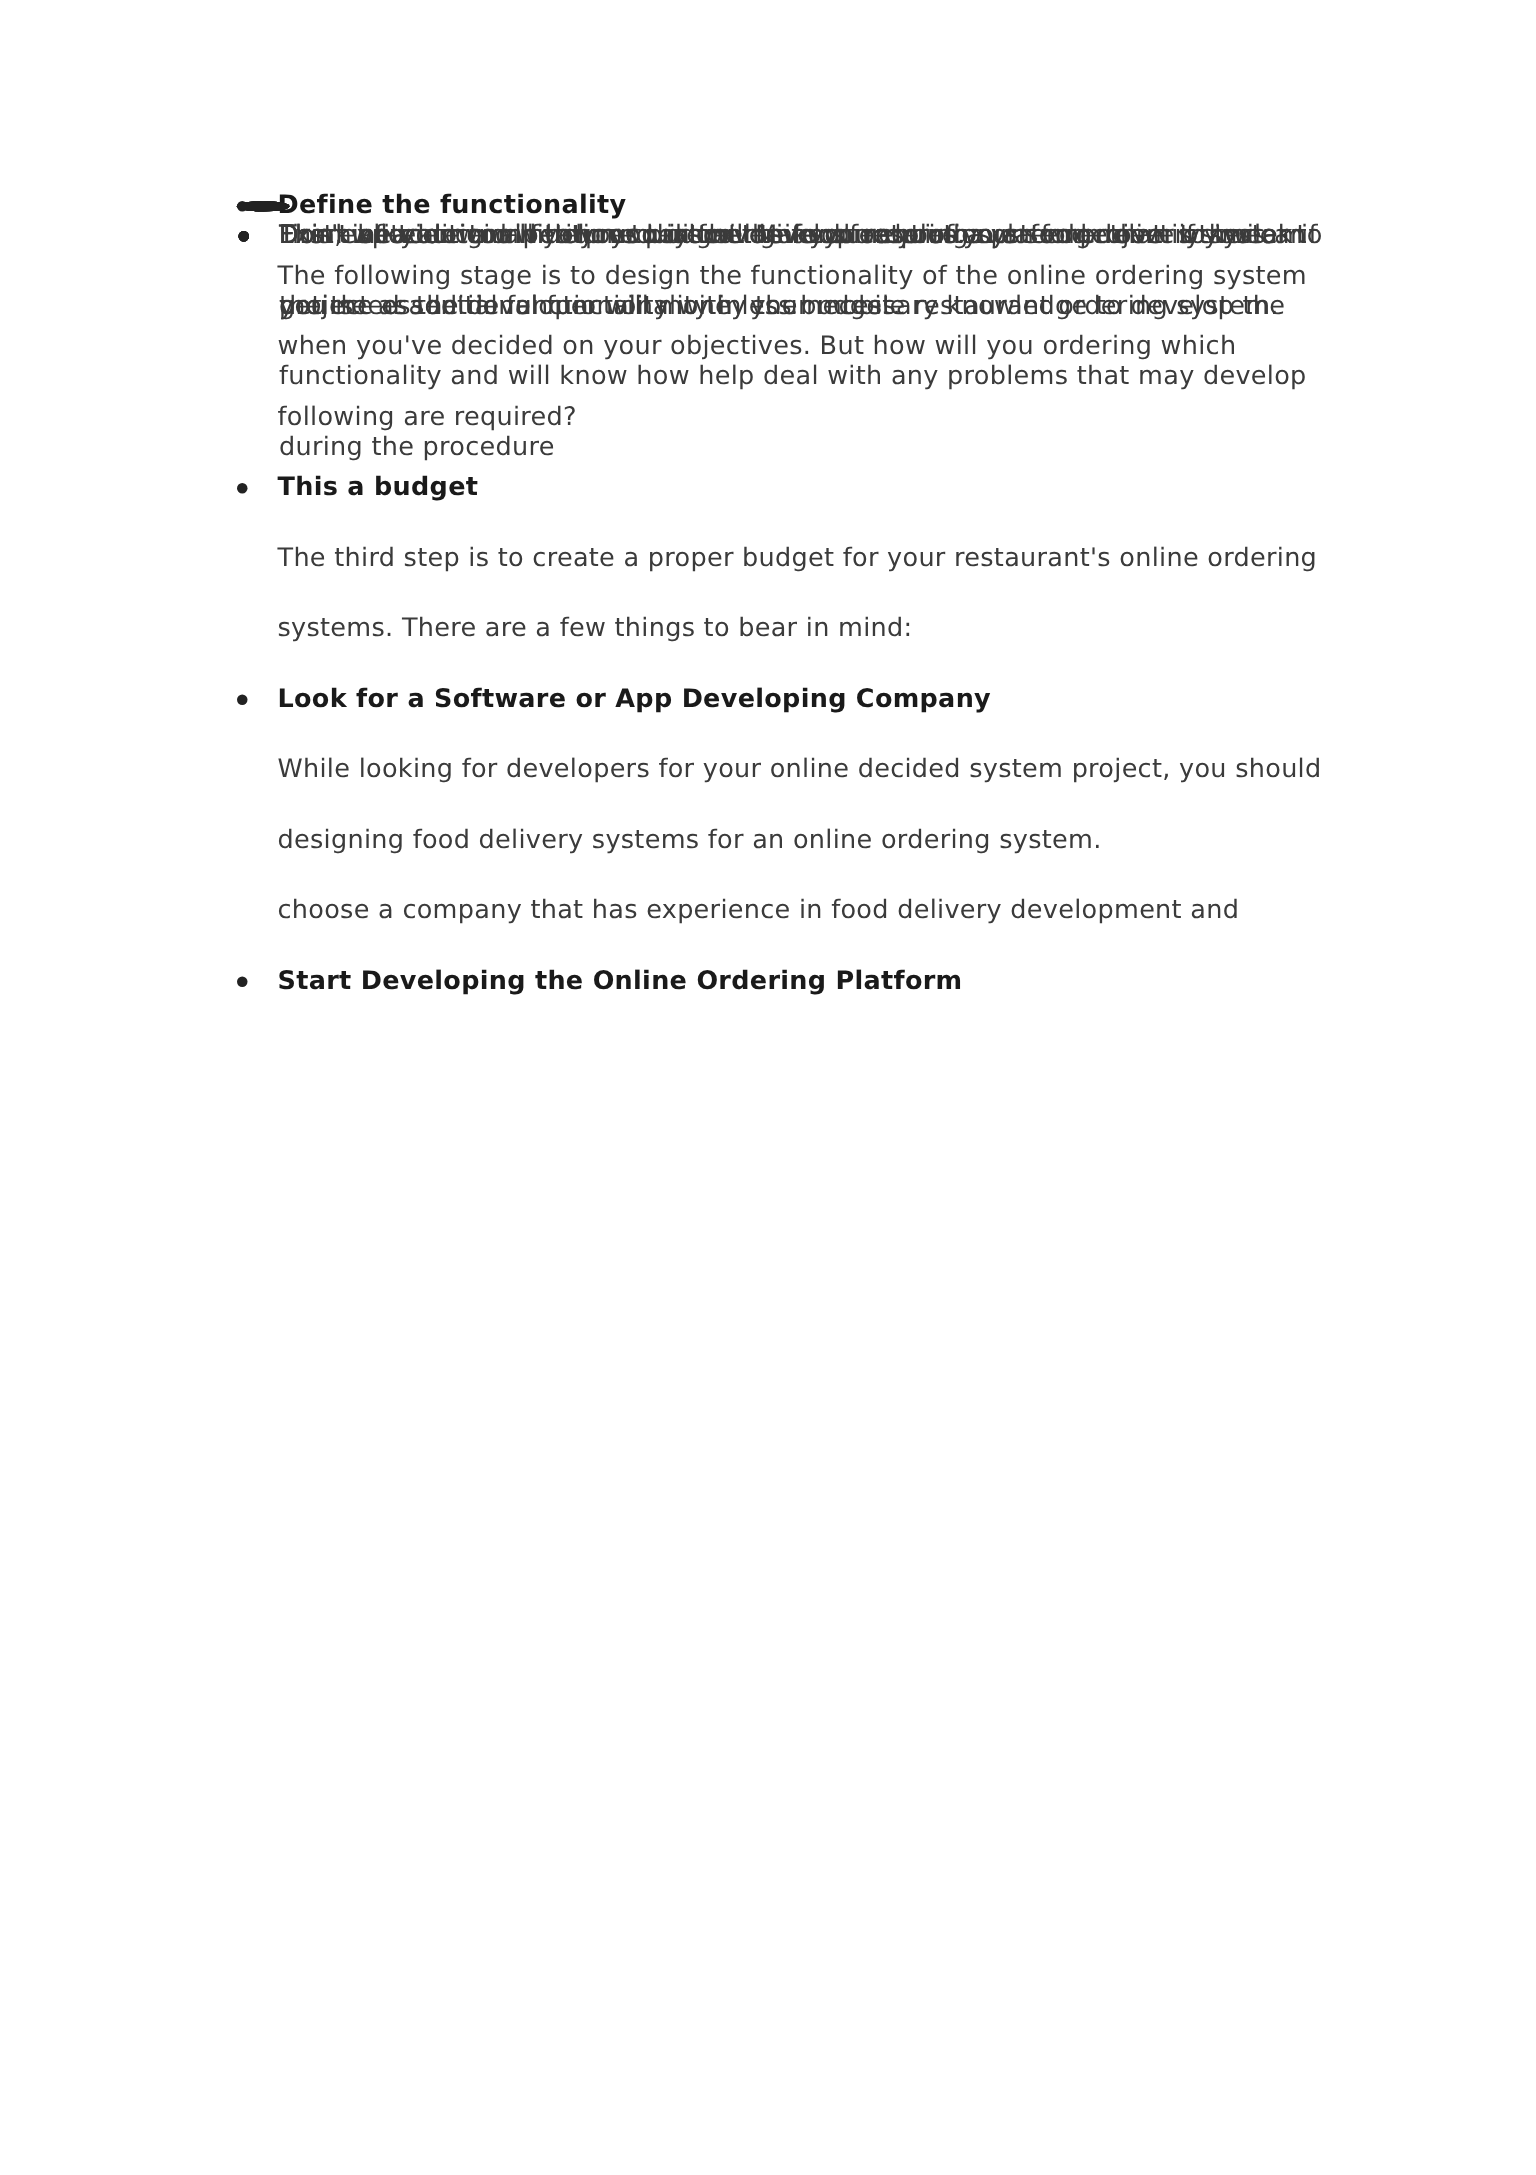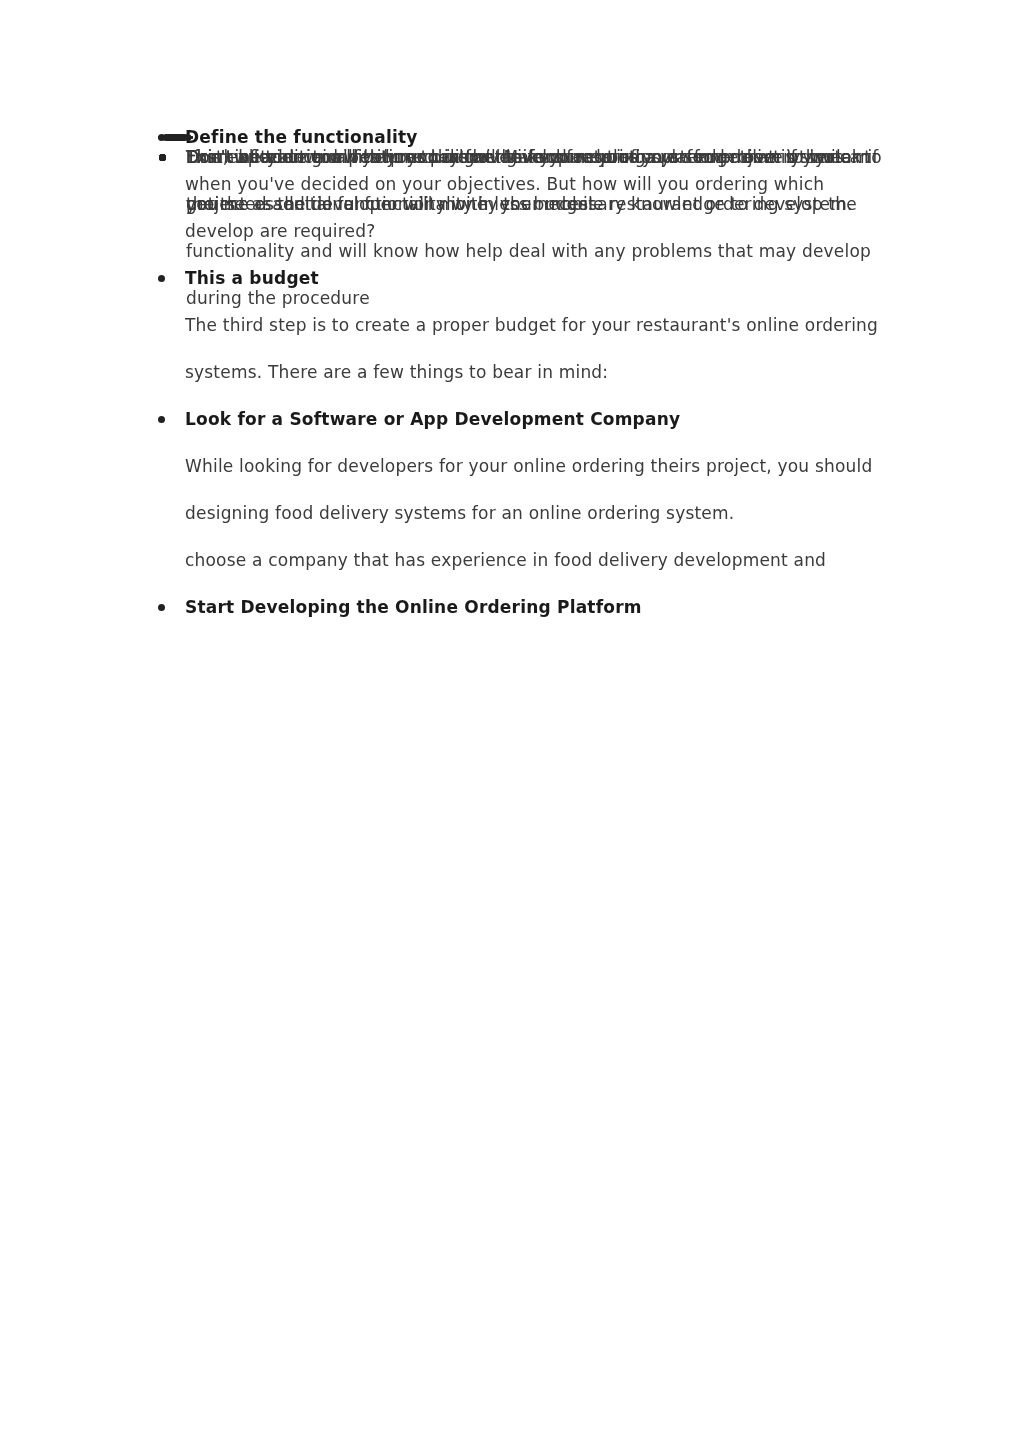--- a/index.html
+++ b/index.html
@@ -50,22 +50,23 @@
 </head>
 <body>
 
 <div class="page">
   <div class="content">
       <div class="block bullet-bold">
         <span class="bullet"></span>
         <div class="line">Define the functionality</div>
       </div>
       <div class="block paragraph">
+        <div class="line">The following stage is to design the functionality of the online ordering system</div>
         <div class="line">when you've decided on your objectives. But how will you ordering which</div>
-        <div class="line">develop are required?</div>
+        <div class="line">following are required?</div>
       </div>
       <div class="block bullet">
         <span class="bullet"></span>
         <div class="line">First, write down all your requirements and features.</div>
       </div>
       <div class="block bullet">
         <span class="bullet"></span>
         <div class="line">Examine your competition to discover if you require a platform that is similar to</div>
         <div class="line">theirs.</div>
       </div>
@@ -86,24 +87,24 @@
         <div class="line">Don't be too rigid with your budget. Make sure you have some room to tweak if</div>
         <div class="line">you need additional functionality in your mobile restaurant ordering system.</div>
       </div>
       <div class="block bullet">
         <span class="bullet"></span>
         <div class="line">Don't allocate too much money for the food ordering system project if you can</div>
         <div class="line">get the essential functionality with less budget.</div>
       </div>
       <div class="block bullet-bold">
         <span class="bullet"></span>
-        <div class="line">Look for a Software or App Development Company</div>
+        <div class="line">Look for a Software or App Developing Company</div>
       </div>
       <div class="block paragraph">
-        <div class="line">While looking for developers for your online ordering theirs project, you should</div>
+        <div class="line">While looking for developers for your online decided system project, you should</div>
         <div class="line">designing food delivery systems for an online ordering system.</div>
         <div class="line">choose a company that has experience in food delivery development and</div>
       </div>
       <div class="block bullet">
         <span class="bullet"></span>
         <div class="line">This experience will help you in the development of your food delivery system</div>
         <div class="line">project as the developer will money the necessary knowledge to develop the</div>
         <div class="line">functionality and will know how help deal with any problems that may develop</div>
         <div class="line">during the procedure</div>
       </div>

